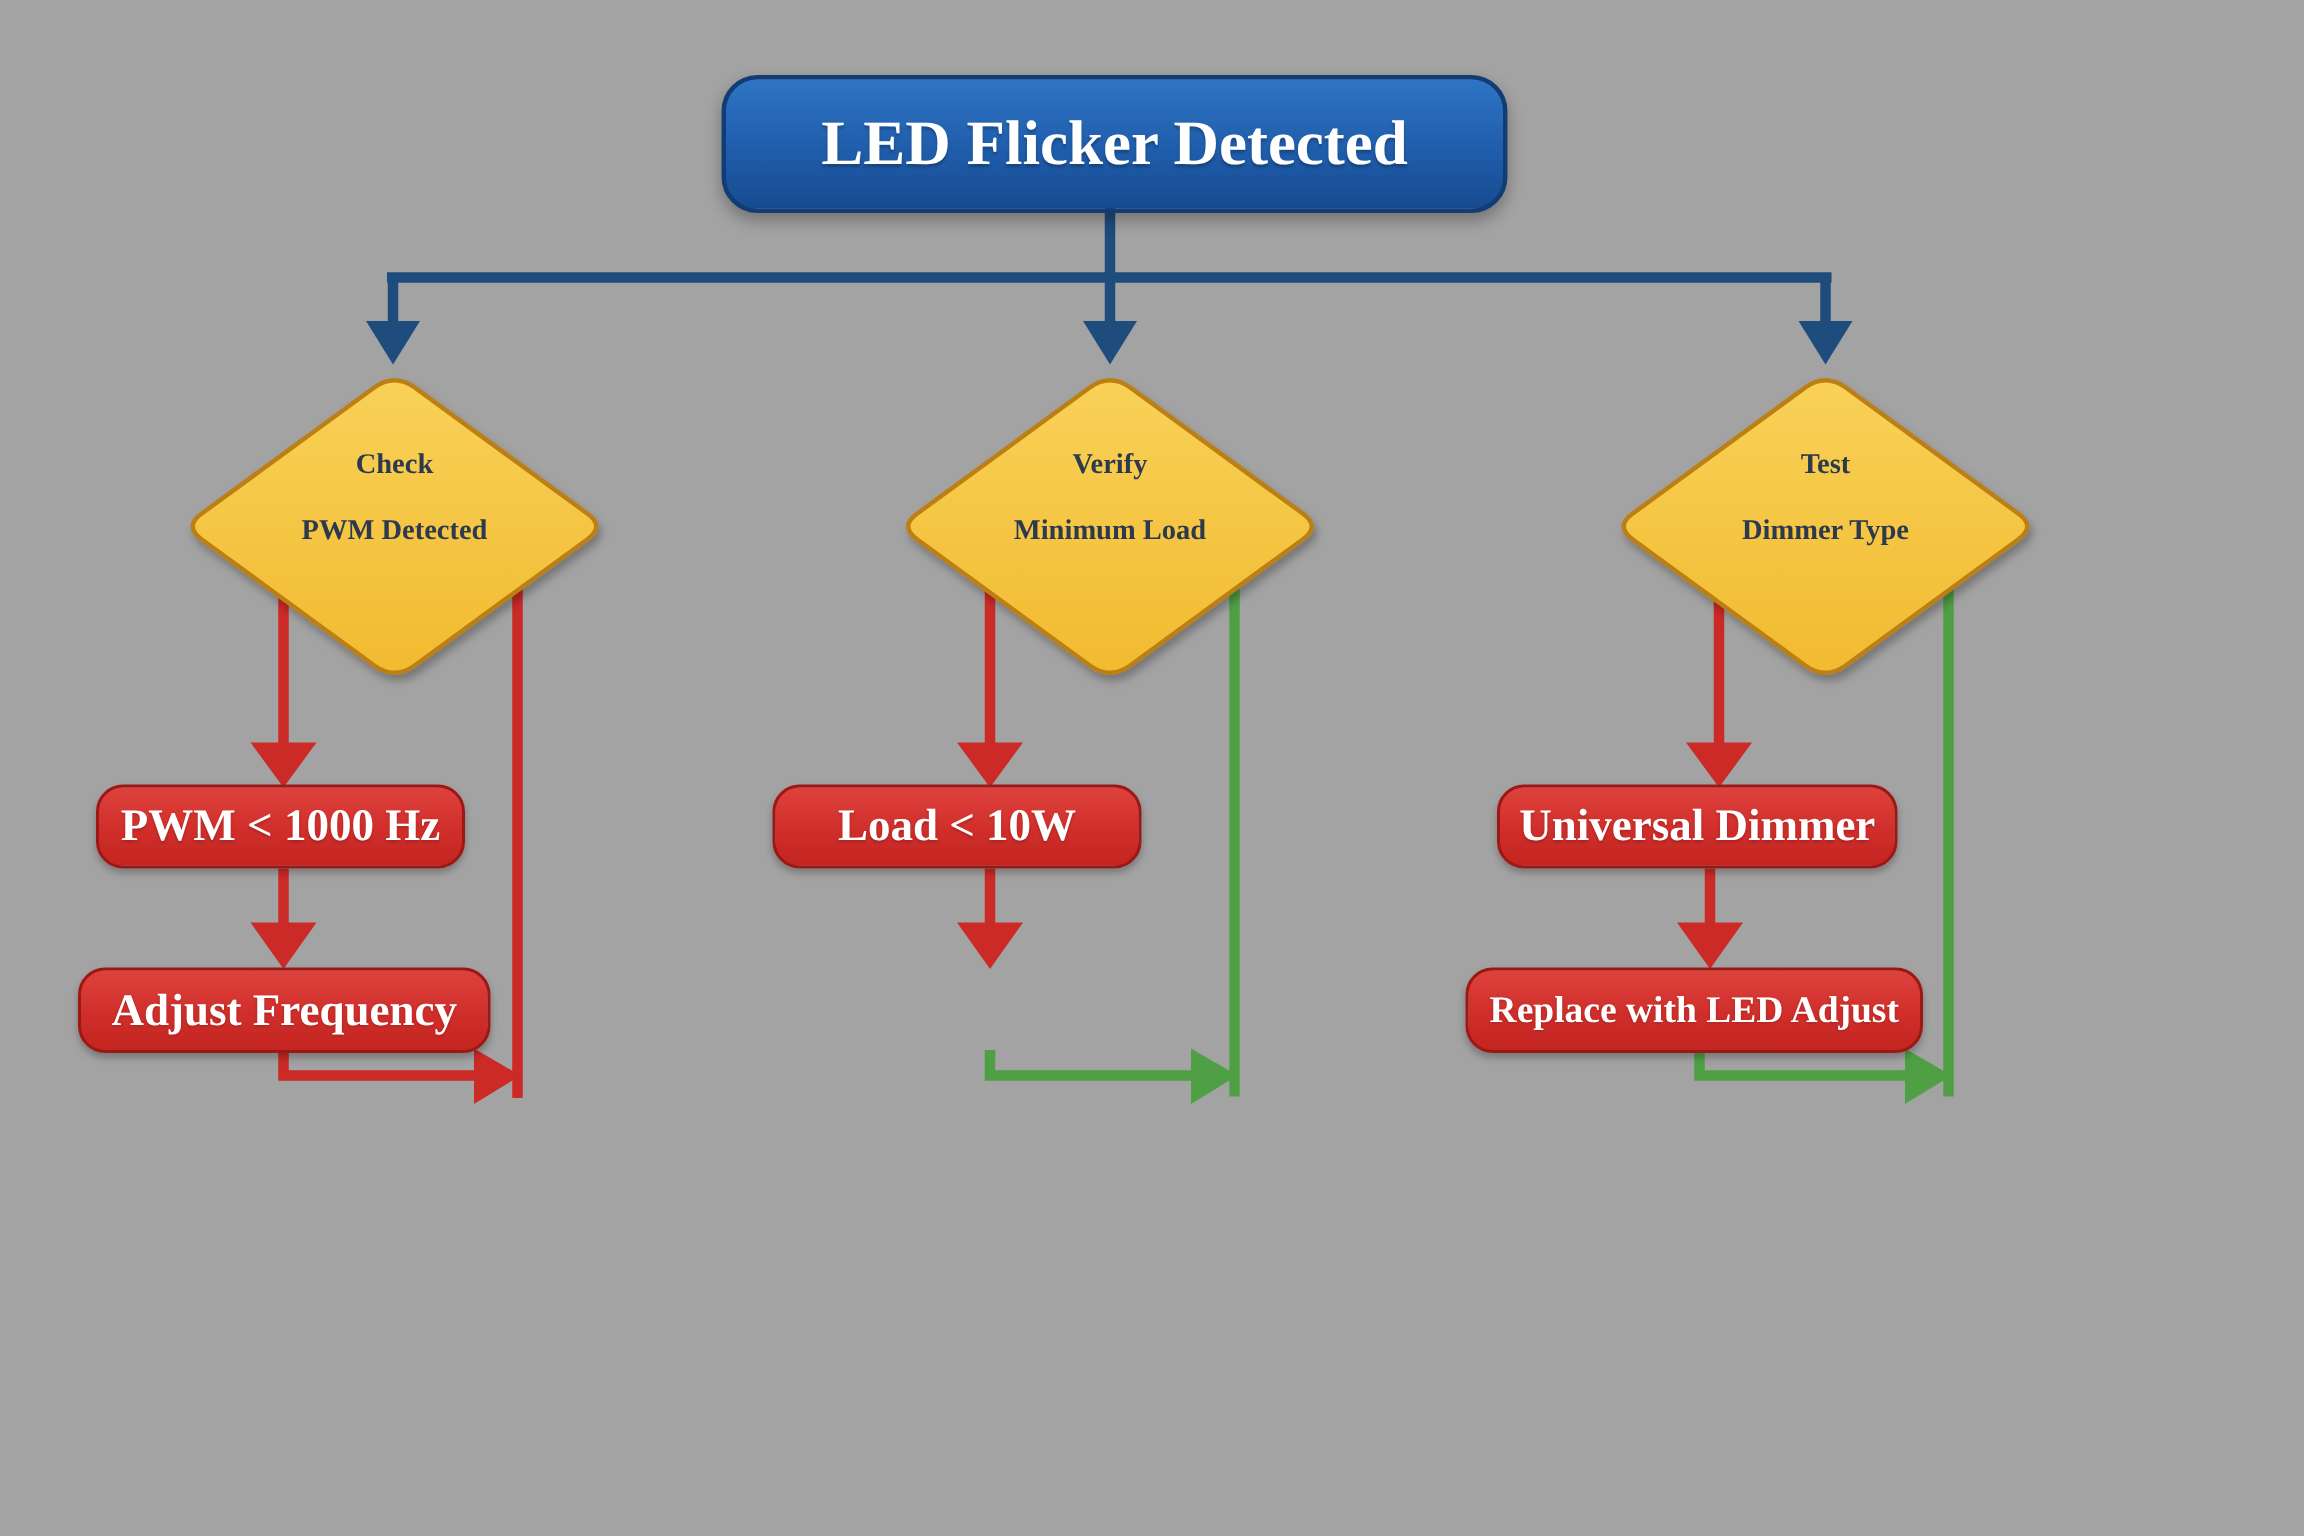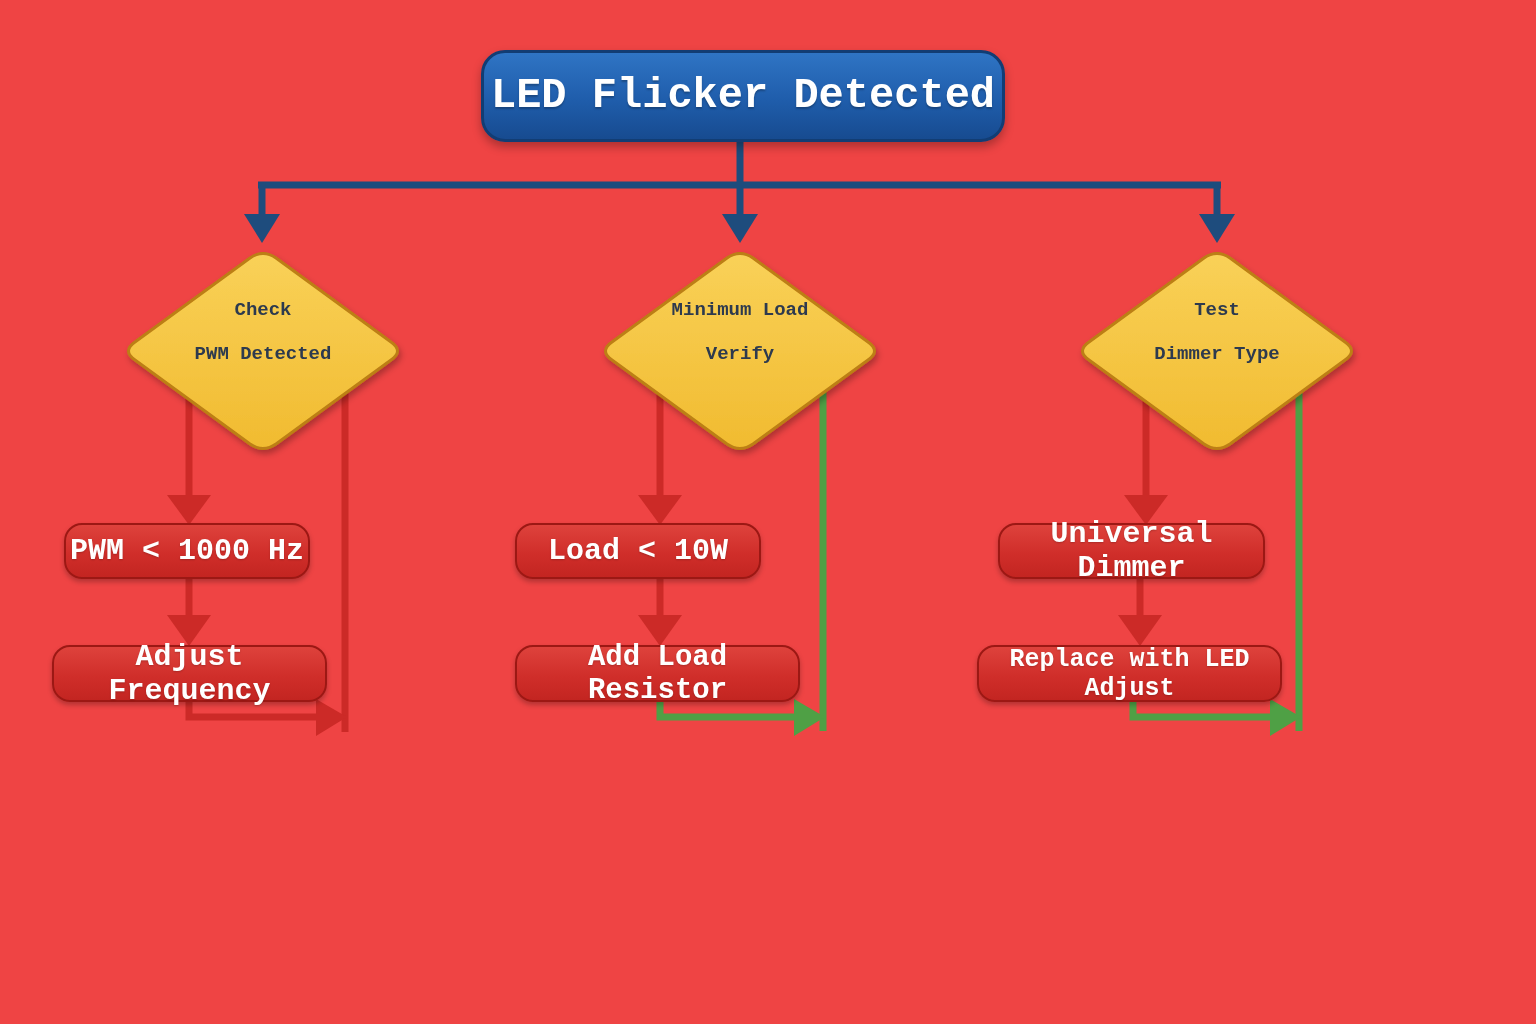--- a/index.html
+++ b/index.html
@@ -1,21 +1,21 @@
 <!DOCTYPE html>
 <html><head>
 <meta charset="utf-8">
 <style>
   html,body{margin:0;padding:0;background:#ffffff;}
   .stage{
     position:relative;
     width:1536px;height:1024px;
-    background:#ef4444;
+    background:#a3a3a3;
     overflow:hidden;
-    font-family:Liberation Mono, monospace;
+    font-family:Liberation Serif, serif;
   }
   .layer{position:absolute;left:0;top:0;}
   .node{
     position:absolute;
     display:flex;align-items:center;justify-content:center;
     text-align:center;
     box-sizing:border-box;
     font-weight:bold;
   }
   .root-node{
@@ -113,29 +113,28 @@
 
   <div class="node root-node">
     <span>LED Flicker Detected</span>
   </div>
 
   <div class="diamond-label dl-1">
     <span style="display:block">Check</span>
     <span style="display:block">PWM Detected</span>
   </div>
   <div class="diamond-label dl-2">
+    <span style="display:block">Verify</span>
     <span style="display:block">Minimum Load</span>
-    <span style="display:block">Verify</span>
   </div>
   <div class="diamond-label dl-3">
     <span style="display:block">Test</span>
     <span style="display:block">Dimmer Type</span>
   </div>
 
   <div class="node red-box cond-1">PWM &lt; 1000 Hz</div>
   <div class="node red-box cond-2">Load &lt; 10W</div>
   <div class="node red-box act-1">Adjust Frequency</div>
 
   <div class="node red-box cond-3">Universal Dimmer</div>
-  <div class="node red-box act-2">Add Load Resistor</div>
   <div class="node red-box act-3">Replace with LED Adjust</div>
 
 </div>
 
 </body></html>

